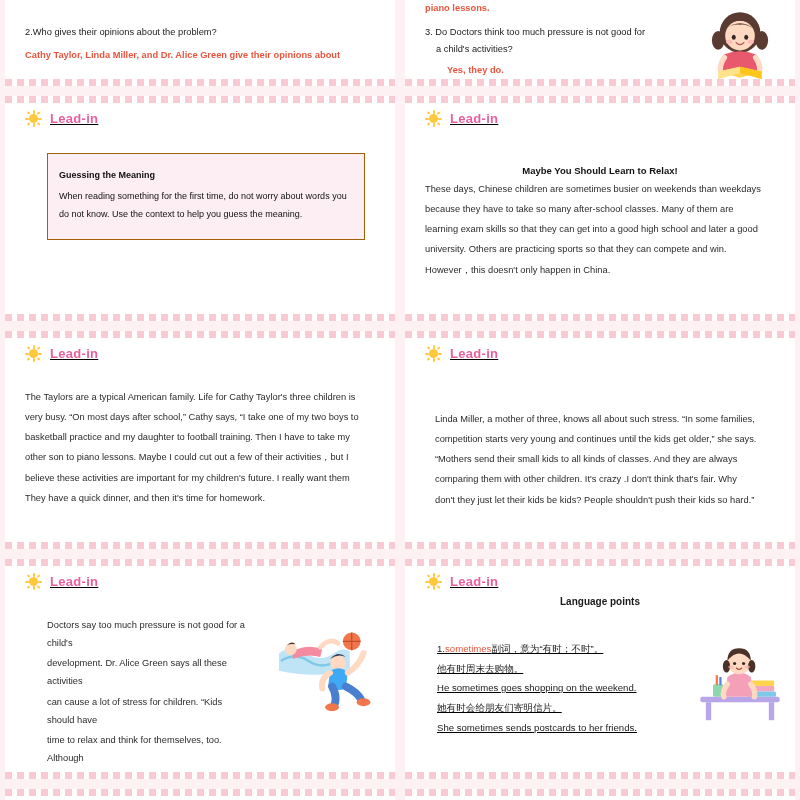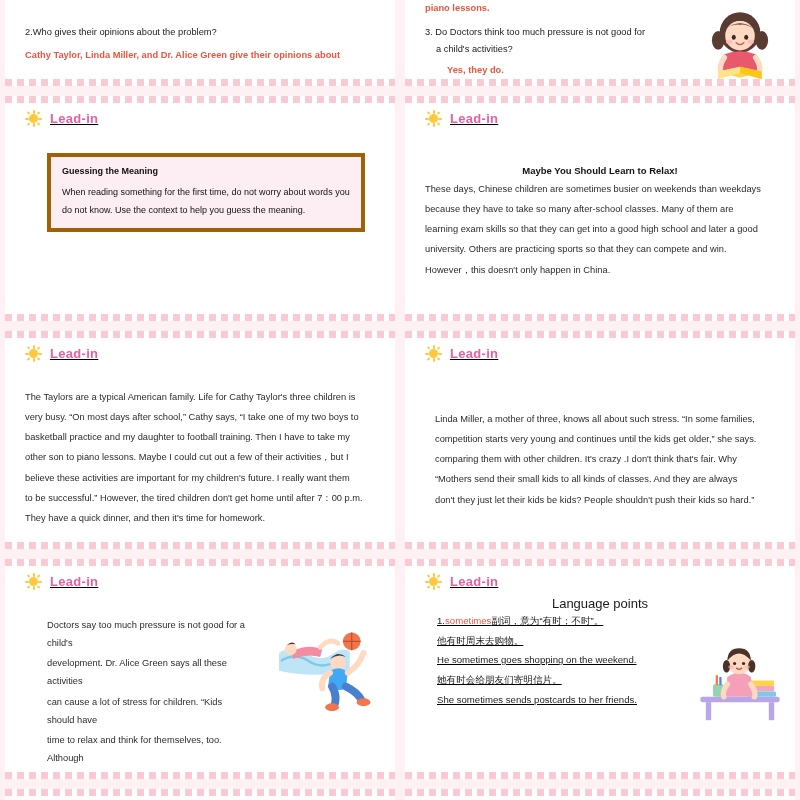--- a/index.html
+++ b/index.html
@@ -62,33 +62,33 @@
 
   .body-text{
     font-size:9.3px;line-height:1.95;color:#2b2b2b;
   }
   .body-text p{margin:0 0 2px 0;}
 
   .q-line{font-size:9.3px;color:#1b1b1b;line-height:1.9;margin:0;}
   .ans-line{font-size:9.3px;color:#e8563f;line-height:1.9;margin:0;font-weight:bold;}
 
   .box-pink{
-    border:4px solid #a16207;
+    border:1px solid #a16207;
     background:#fdeef4;
-    padding:9px 11px;
+    padding:16px 11px;
     margin:26px 10px 10px 22px;
   }
   .box-title{font-size:9px;font-weight:bold;color:#111;margin:0 0 7px 0;}
   .box-body{font-size:9px;color:#111;line-height:2;margin:0;}
 
   .centered-title{
     text-align:center;font-size:9.5px;font-weight:bold;color:#111;margin:0 0 4px 0;
   }
   .lp-title{
-    text-align:center;font-size:13px;font-weight:normal;color:#1b1b1b;margin:6px 0 0 0;
+    text-align:center;font-size:10px;font-weight:bold;color:#1b1b1b;margin:6px 0 32px 0;
   }
   .lp-line{font-size:9.6px;color:#1b1b1b;line-height:2.05;margin:0;}
   .lp-line .hl{color:#e8563f;}
 
   
   .illus{position:absolute;}
 
   
   .girl{right:16px;top:6px;width:78px;height:78px;}
   
@@ -220,21 +220,20 @@
         </div>
         <span class="leadin-label">Lead-in</span>
       </div>
 
       <div class="body-text" style="margin-top:26px;">
         <p>The Taylors are a typical American family. Life for Cathy Taylor's three children is</p>
         <p>very busy. “On most days after school,” Cathy says, “I take one of my two boys to</p>
         <p>basketball practice and my daughter to football training. Then I have to take my</p>
         <p>other son to piano lessons. Maybe I could cut out a few of their activities，but I</p>
         <p>believe these activities are important for my children's future. I really want them</p>
-        <p>to be successful.” However, the tired children don't get home until after 7：00 p.m.</p>
         <p>They have a quick dinner, and then it's time for homework.</p>
       </div>
     </div>
   </div>
 
   <div class="slide" style="height:218px;">
     <div class="inner">
       <div class="leadin">
         <div class="sun">
           <div class="core"></div>
@@ -246,22 +245,22 @@
           <div class="ray" style="right:2px;top:2px;width:3.4px;height:2px;transform:rotate(-45deg);"></div>
           <div class="ray" style="left:2px;bottom:2px;width:3.4px;height:2px;transform:rotate(-45deg);"></div>
           <div class="ray" style="right:2px;bottom:2px;width:3.4px;height:2px;transform:rotate(45deg);"></div>
         </div>
         <span class="leadin-label">Lead-in</span>
       </div>
 
       <div class="body-text" style="margin-top:48px;margin-left:10px;">
         <p>Linda Miller, a mother of three, knows all about such stress. “In some families,</p>
         <p>competition starts very young and continues until the kids get older,” she says.</p>
+        <p>“Mothers send their small kids to all kinds of classes. And they are always</p>
         <p>comparing them with other children. It's crazy .I don't think that's fair. Why</p>
-        <p>“Mothers send their small kids to all kinds of classes. And they are always</p>
         <p>don't they just let their kids be kids? People shouldn't push their kids so hard.”</p>
       </div>
     </div>
   </div>
 
   <div class="slide" style="height:220px;">
     <div class="inner">
       <div class="leadin">
         <div class="sun">
           <div class="core"></div>

